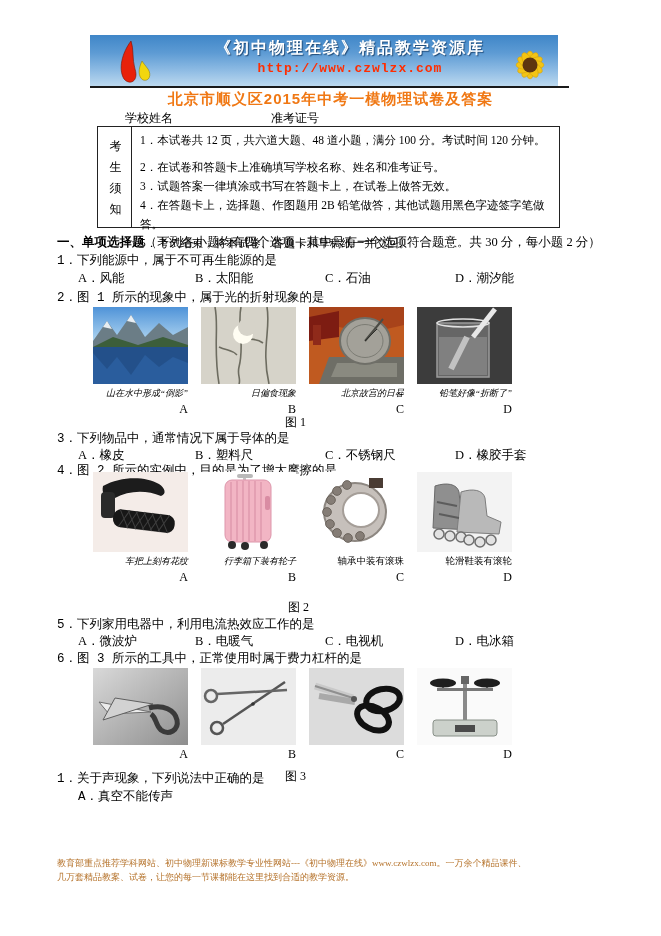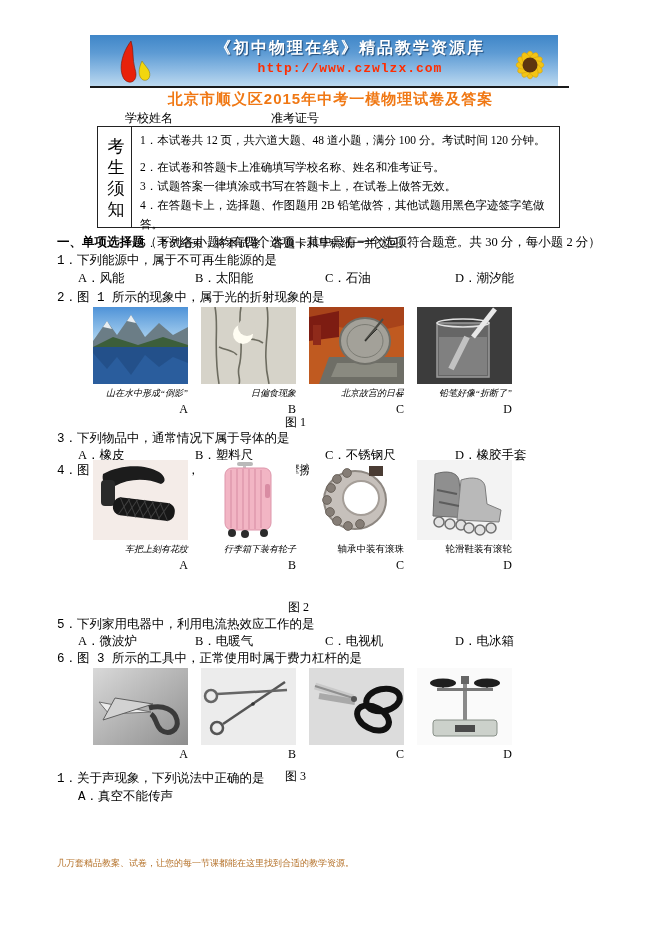--- a/index.html
+++ b/index.html
@@ -21,21 +21,21 @@
   
   .title { position:absolute; top:90px; left:0; width:661px; text-align:center;
     font-size:15px; font-weight:bold; color:#f07814; letter-spacing:1px; font-family:"Liberation Sans", sans-serif; }
   .fields-row { position:absolute; top:110px; left:125px; font-size:12px; display:flex; }
   .fields-row .f2 { }
   .fields-row .f3 { margin-left:98px; }
 
   
   .notice { position:absolute; top:126px; left:97px; width:463px; height:102px;
     border:1px solid #222; display:flex; }
-  .notice-side { width:34px; border-right:1px solid #222; font-size:17px; text-align:left;
+  .notice-side { width:34px; border-right:1px solid #222; font-size:12px; text-align:right;
     padding-top:9px; line-height:21px; width:34px; word-break:break-all; }
   .notice-side-inner { width:14px; margin:0 auto; word-break:break-all; }
   .notice-body { flex:1; padding:4px 8px 0 8px; font-size:11.5px; line-height:19px; }
   .notice-item.first { margin-bottom:8px; }
 
   
   .sec-heading { position:absolute; top:234px; left:57px; width:580px; font-size:12.5px; }
   .sec-heading b { font-family:"Liberation Sans", sans-serif; }
   .q { position:absolute; left:57px; font-size:12.5px; white-space:nowrap;font-family:Liberation Mono, monospace; }
   .opts { position:absolute; left:78px; font-size:12.5px; display:flex; white-space:nowrap; }
@@ -193,21 +193,21 @@
   <div class="q" style="top:430px">3．下列物品中，通常情况下属于导体的是</div>
   <div class="opts" style="top:447px">
     <span class="o1">A．橡皮</span>
     <span class="o2">B．塑料尺</span>
     <span class="o3">C．不锈钢尺</span>
     <span class="o4">D．橡胶手套</span>
   </div>
 
   <div class="q" style="top:462px">4．图 2 所示的实例中，目的是为了增大摩擦的是</div>
 
-  <div class="fig-row" style="top:460px">
+  <div class="fig-row" style="top:472px">
     <div class="fig-item">
       <svg class="fig-img" width="95" height="80" viewBox="0 0 95 80">
         <rect width="95" height="80" fill="#f4ecE8"></rect>
         <path d="M10 14 C28 4 52 4 66 12 C72 16 74 22 68 24 C54 18 36 18 22 26 C14 30 8 22 10 14 Z" fill="#1c1c1c"></path>
         <rect x="8" y="20" width="14" height="26" rx="4" fill="#2a2a2a"></rect>
         <g transform="rotate(7 50 48)">
           <rect x="20" y="40" width="62" height="18" rx="8" fill="#171717"></rect>
           <g stroke="#3f3f3f" stroke-width="1">
             <line x1="26" y1="40" x2="36" y2="58"></line>
               <line x1="34" y1="40" x2="44" y2="58"></line>
@@ -354,16 +354,17 @@
       </svg>
       <div class="fig-letter">D</div>
     </div>
   </div>
   <div class="fig-label" style="top:768px; left:285px">图 3</div>
 
   <div class="q" style="top:770px">1．关于声现象，下列说法中正确的是</div>
   <div class="q" style="top:788px; left:78px">A．真空不能传声</div>
 
   <div class="footer">
+    <div>教育部重点推荐学科网站、初中物理新课标教学专业性网站---《初中物理在线》www.czwlzx.com。一万余个精品课件、</div>
     <div>几万套精品教案、试卷，让您的每一节课都能在这里找到合适的教学资源。</div>
   </div>
 
 </div>
 
 </body></html>

